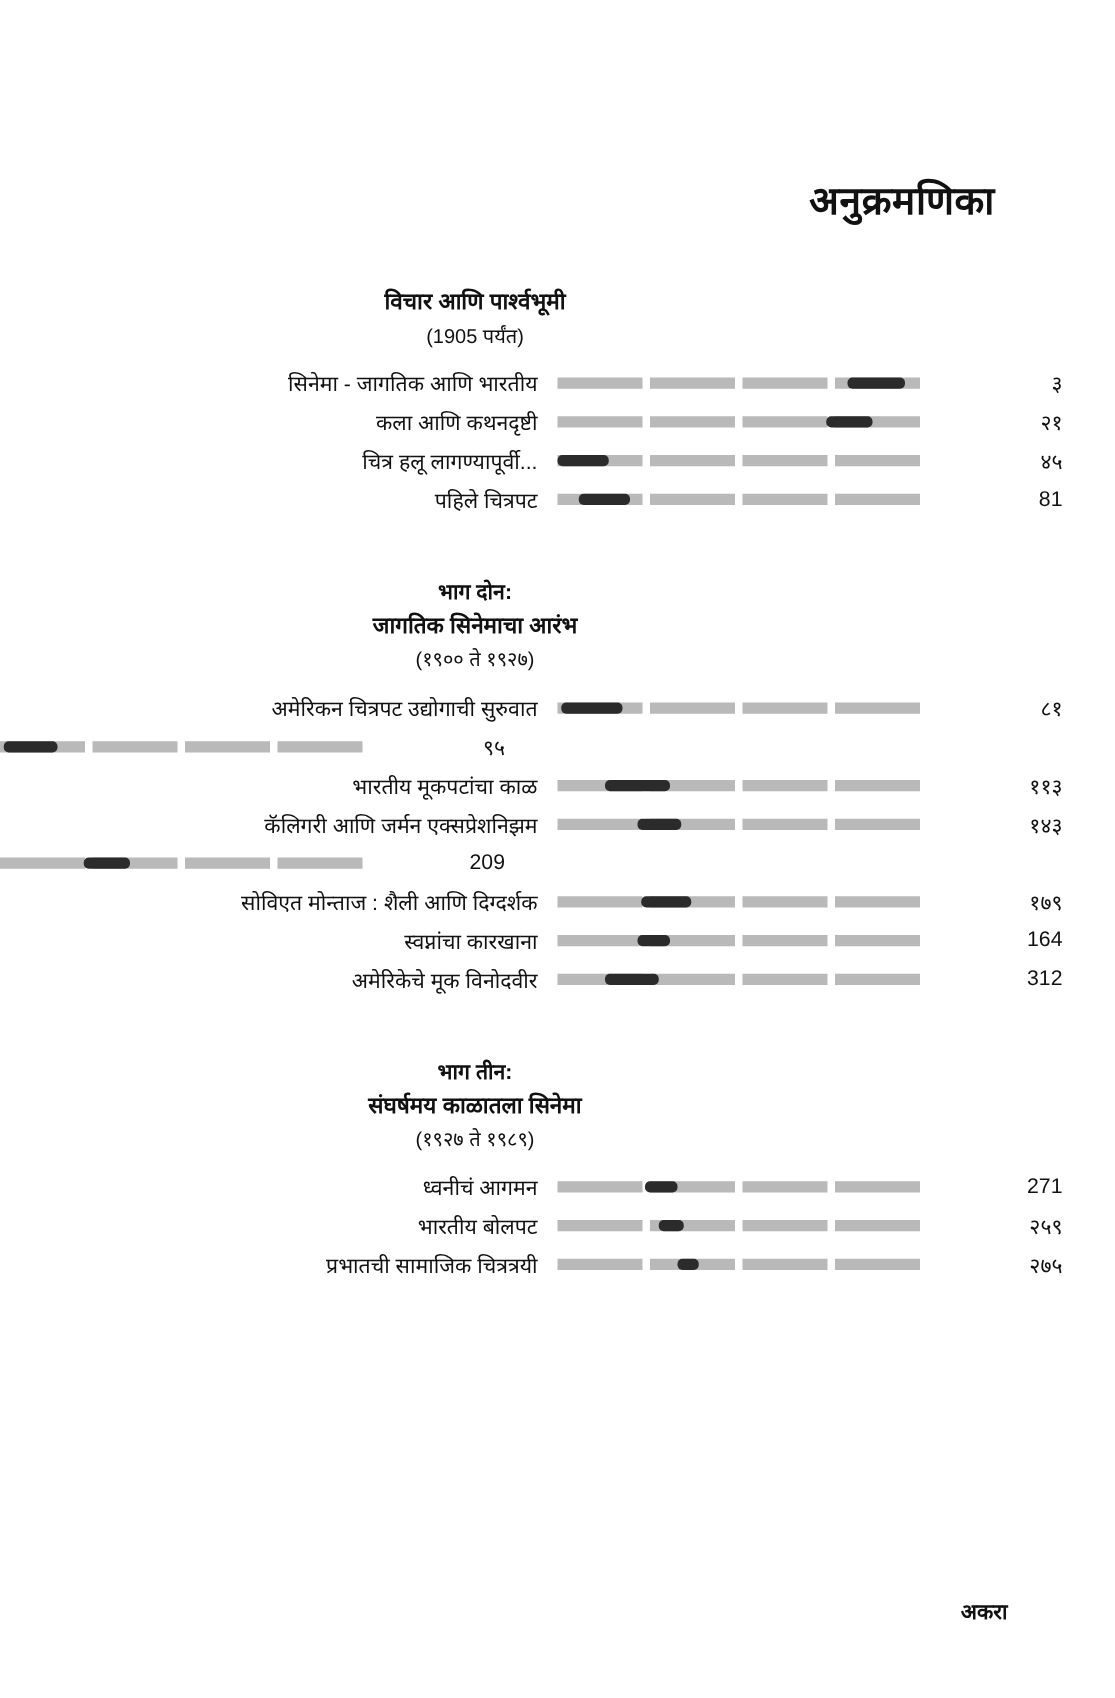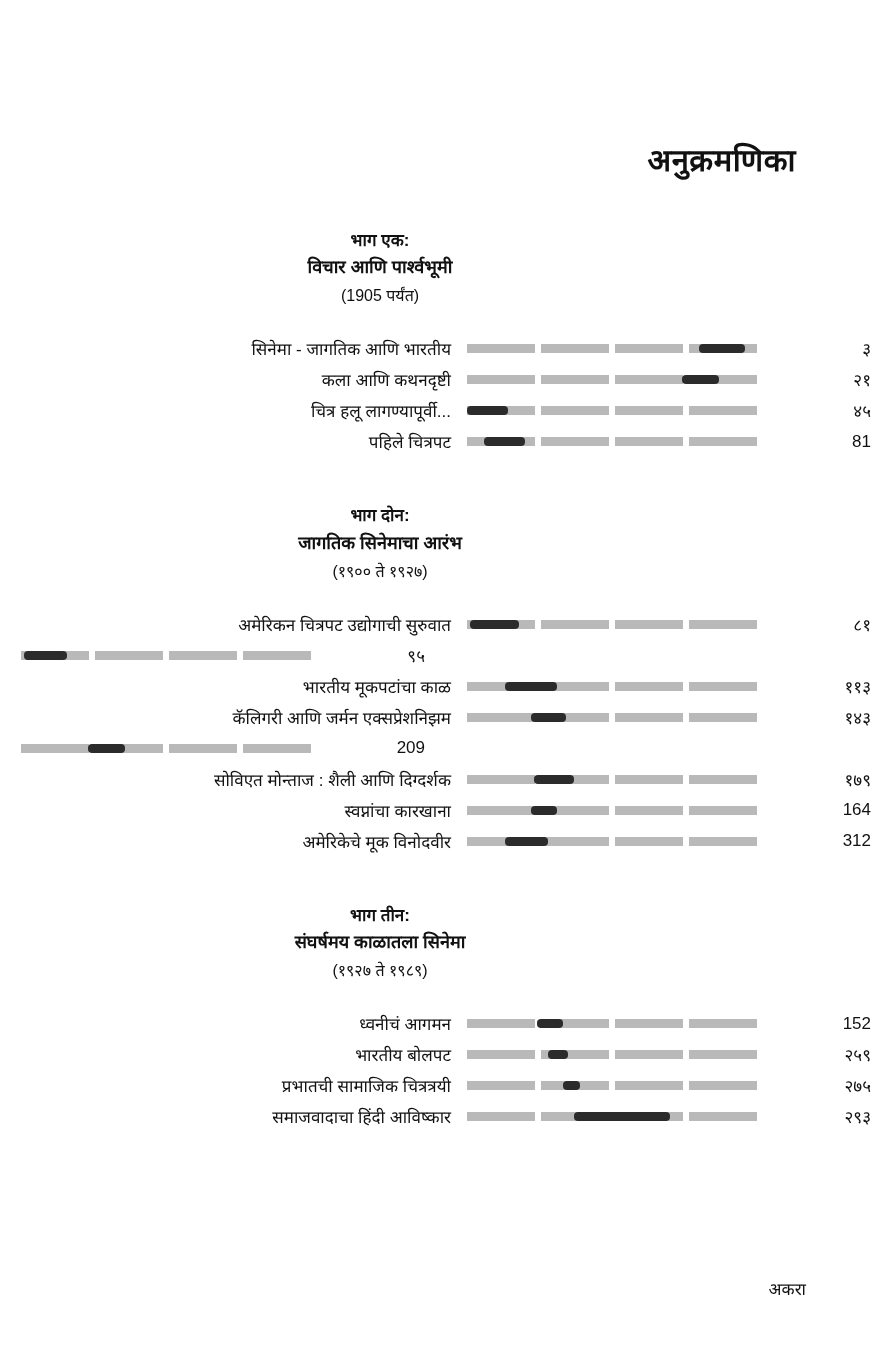--- a/index.html
+++ b/index.html
@@ -53,22 +53,21 @@
     font-size: 18px;
     font-weight: 700;
     line-height: 1.55;
   }
   .part-line-3 {
     font-size: 16px;
     font-weight: 400;
     line-height: 1.7;
   }
   .rows {
-    margin-top: 24px;
-    padding-left: 21px;
+    margin-top: 8px;
   }
   .row {
     display: flex;
     align-items: center;
     height: 31px;
   }
   .row-label {
     width: 430px;
     text-align: right;
     padding-right: 16px;
@@ -103,35 +102,34 @@
     margin-left: 24px;
     font-size: 17px;
     font-weight: 500;
     color: #111;
   }
   .footer {
     position: absolute;
     bottom: 58px;
     right: 86px;
     font-size: 17px;
-    font-weight: 400;
+    font-weight: 700;
     color: #111;
   }
 </style>
 </head>
 <body>
 
 <div class="page">
 
   <div class="page-title">अनुक्रमणिका</div>
 
   <div class="content">
       <div class="part" style="margin-top: 0px;">
         <div class="part-head">
-          <div class="part-line-1">भाग एक:</div>
           <div class="part-line-2">विचार आणि पार्श्वभूमी</div>
           <div class="part-line-3">(1905 पर्यंत)</div>
         </div>
         <div class="rows">
           <div class="row">
             <div class="row-label">सिनेमा - जागतिक आणि भारतीय</div>
             <div class="leader">
               <div class="seg" style="left: 0px; width: 68px;"></div>
               <div class="seg" style="left: 74px; width: 68px;"></div>
               <div class="seg" style="left: 148px; width: 68px;"></div>
@@ -279,21 +277,21 @@
         <div class="rows">
           <div class="row">
             <div class="row-label">ध्वनीचं आगमन</div>
             <div class="leader">
               <div class="seg" style="left: 0px; width: 68px;"></div>
               <div class="seg" style="left: 74px; width: 68px;"></div>
               <div class="seg" style="left: 148px; width: 68px;"></div>
               <div class="seg" style="left: 222px; width: 68px;"></div>
               <div class="hl" style="left: 69.6px; width: 26.1px;"></div>
             </div>
-            <div class="row-page">152</div>
+            <div class="row-page">271</div>
           </div>
           <div class="row">
             <div class="row-label">भारतीय बोलपट</div>
             <div class="leader">
               <div class="seg" style="left: 0px; width: 68px;"></div>
               <div class="seg" style="left: 74px; width: 68px;"></div>
               <div class="seg" style="left: 148px; width: 68px;"></div>
               <div class="seg" style="left: 222px; width: 68px;"></div>
               <div class="hl" style="left: 81.2px; width: 20.3px;"></div>
             </div>
@@ -302,31 +300,20 @@
           <div class="row">
             <div class="row-label">प्रभातची सामाजिक चित्रत्रयी</div>
             <div class="leader">
               <div class="seg" style="left: 0px; width: 68px;"></div>
               <div class="seg" style="left: 74px; width: 68px;"></div>
               <div class="seg" style="left: 148px; width: 68px;"></div>
               <div class="seg" style="left: 222px; width: 68px;"></div>
               <div class="hl" style="left: 95.7px; width: 17.4px;"></div>
             </div>
             <div class="row-page">२७५</div>
-          </div>
-          <div class="row">
-            <div class="row-label">समाजवादाचा हिंदी आविष्कार</div>
-            <div class="leader">
-              <div class="seg" style="left: 0px; width: 68px;"></div>
-              <div class="seg" style="left: 74px; width: 68px;"></div>
-              <div class="seg" style="left: 148px; width: 68px;"></div>
-              <div class="seg" style="left: 222px; width: 68px;"></div>
-              <div class="hl" style="left: 107.3px; width: 95.7px;"></div>
-            </div>
-            <div class="row-page">२९३</div>
           </div>
         </div>
       </div>
     </div>
 
   <div class="footer">अकरा</div>
 
 </div>
 
 </body></html>

